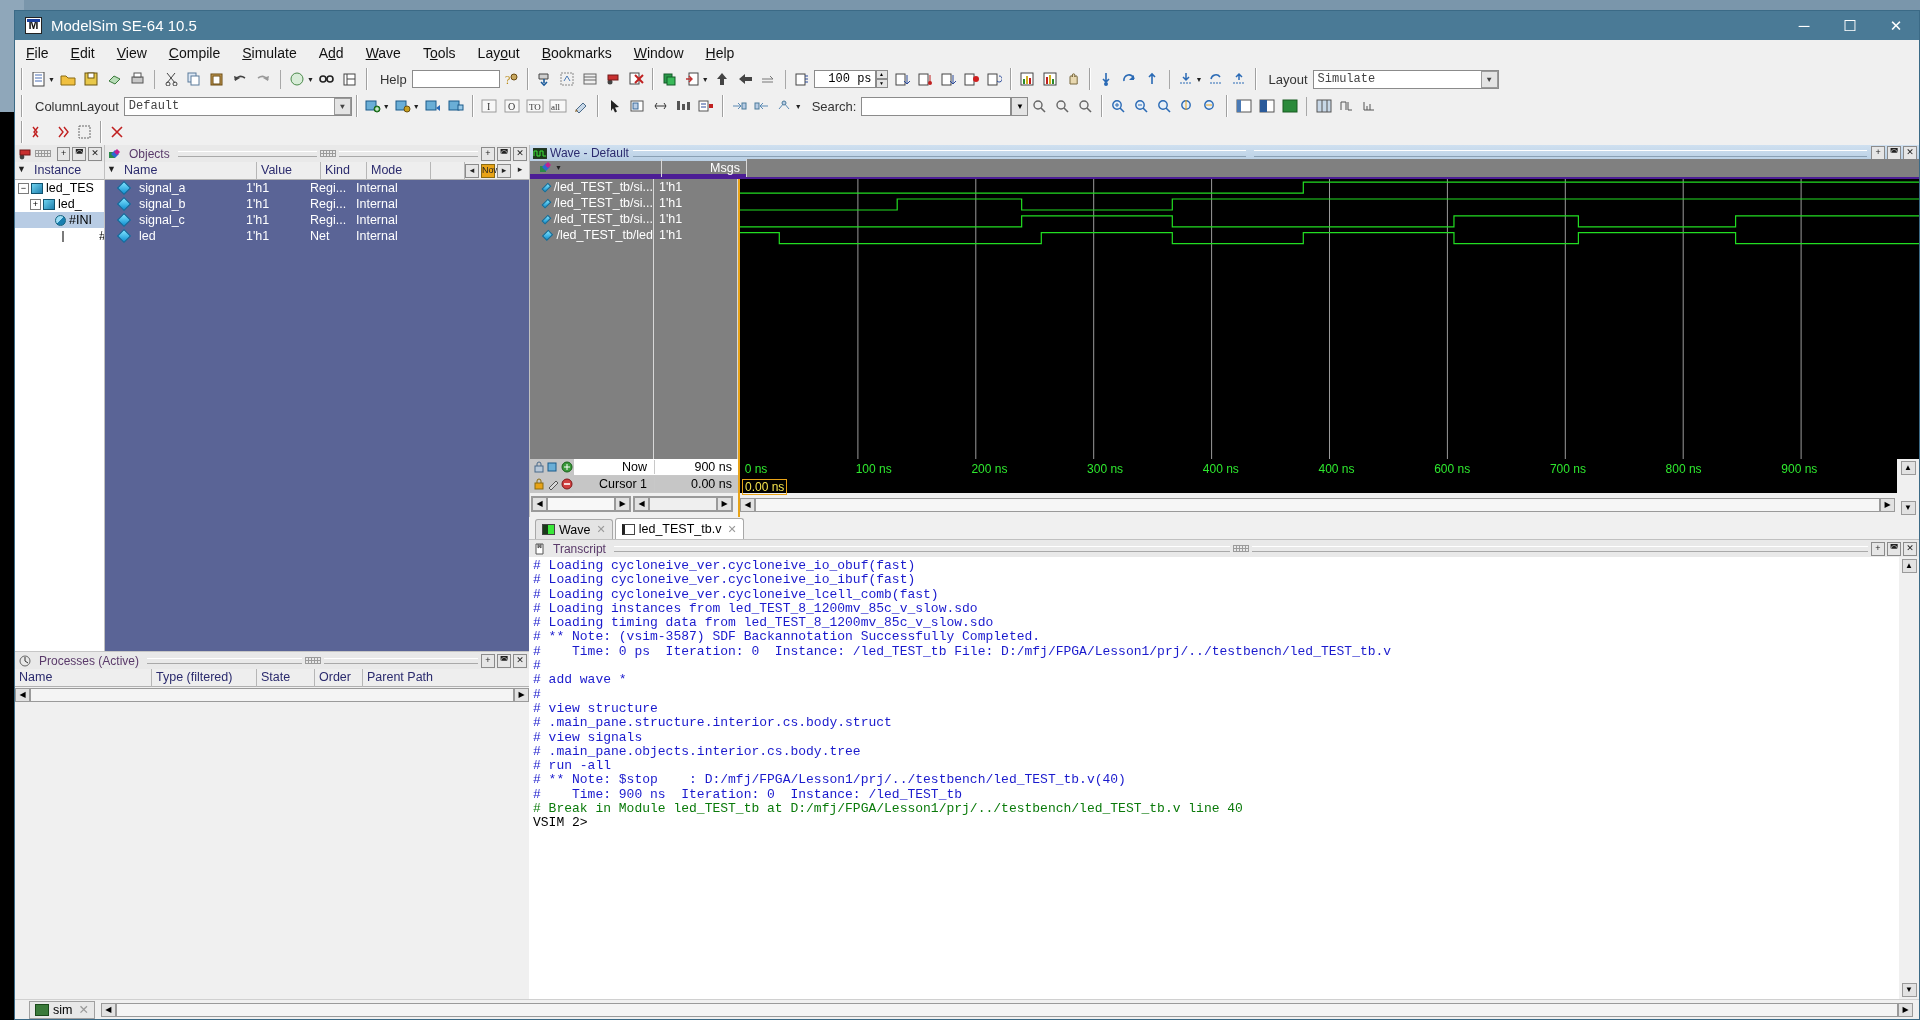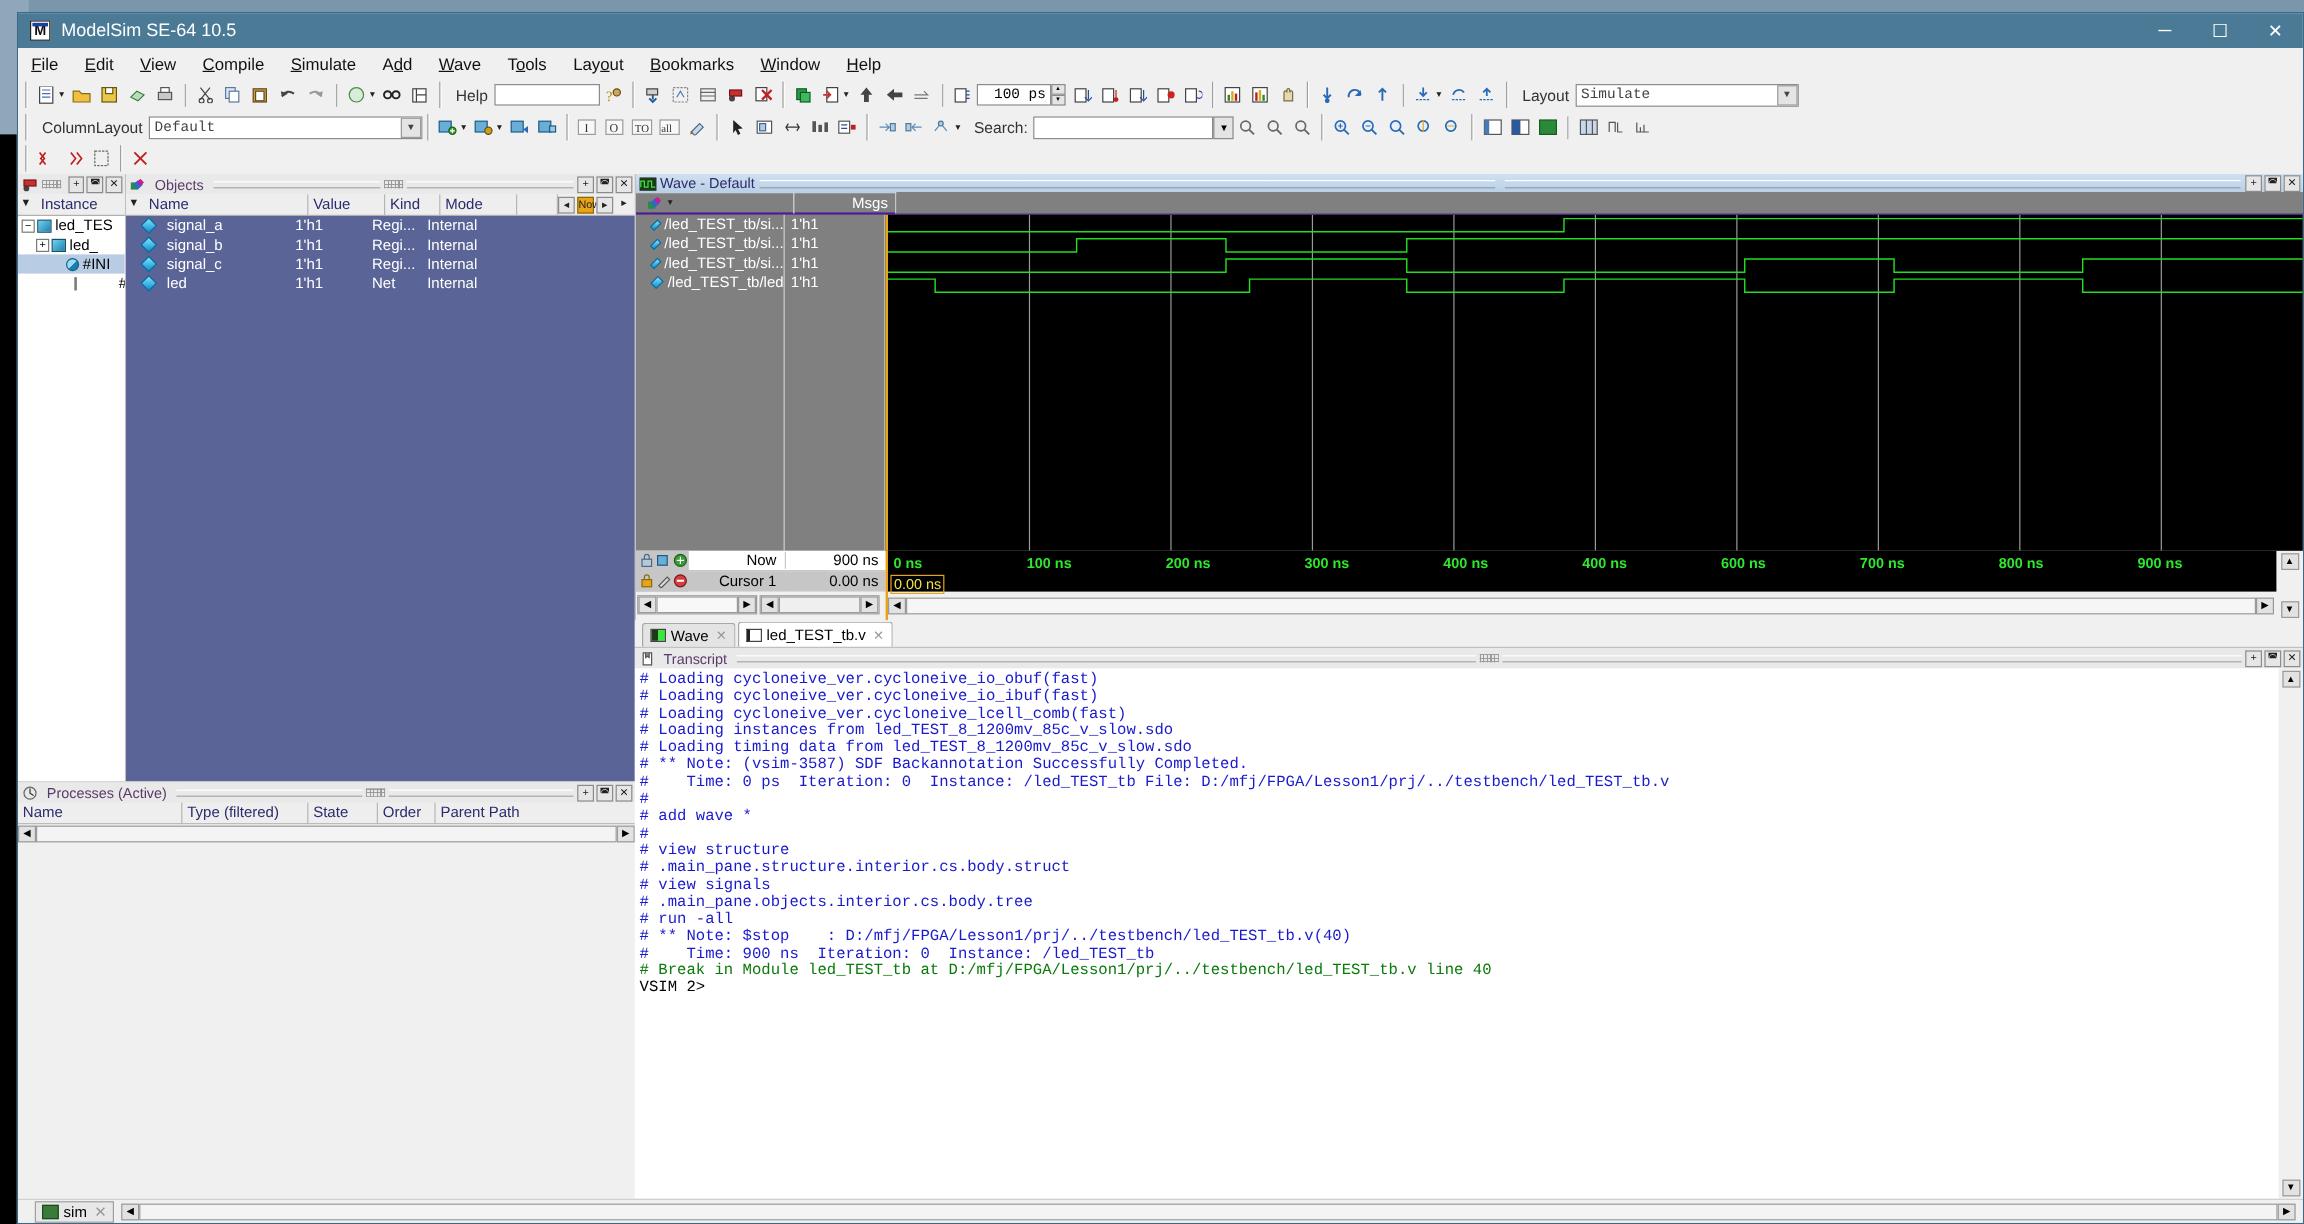--- a/index.html
+++ b/index.html
@@ -85,34 +85,34 @@
              transform:rotate(45deg); margin:0 6px 0 14px; border:1px solid #0b6e9e; }
   
   #procPane { height:0; flex:0 0 348px; display:flex; flex-direction:column; border-top:1px solid #c6c6c6; }
   #procList { flex:1 1 auto; background:#8ca2f0; overflow:hidden; }
   .prow { height:16px; display:flex; align-items:center; font-size:12.5px; color:#000; background:#7e96ea; }
   
   #wavePane { flex:0 0 372px; display:flex; flex-direction:column; min-height:0; border-left:1px solid #c0c0c0; }
   .wavehdr { height:16px; background:linear-gradient(180deg,#cfe0f0,#b9cfe4); display:flex; align-items:center;
              font-size:12px; color:#2b2b6e; }
   .wavehdr .rule { flex:1 1 auto; height:7px; border-top:1px solid #fff; border-bottom:1px solid #8aa0b4; margin:0 4px; }
-  #waveToolRow { height:18px; background:#808080; display:flex; align-items:center; border-bottom:2px solid #4c1d95; }
+  #waveToolRow { height:18px; background:#808080; display:flex; align-items:center; border-bottom:5px solid #4c1d95; }
   #waveBody { flex:1 1 auto; display:flex; min-height:0; }
   #wnames { width:124px; background:#808080; flex:0 0 auto; border-right:1px solid #d8d8d8; }
   #wvals  { width:84px;  background:#808080; flex:0 0 auto; border-right:1px solid #d8d8d8; }
   #wgrid  { flex:1 1 auto; background:#000; position:relative; min-width:0; border-left:2px solid #e8a317; }
   .wrow { height:16px; display:flex; align-items:center; color:#fff; font-size:12.5px; white-space:nowrap; }
   #wfoot { height:58px; display:flex; flex:0 0 auto; }
   #wfootL { width:208px; flex:0 0 auto; }
   .ftrow { height:17px; display:flex; align-items:center; border-bottom:1px solid #c8c8c8; }
   .ftIcons { width:44px; display:flex; align-items:center; gap:2px; padding-left:3px; background:#c6c6c6; height:17px; }
   .ftLab { flex:1 1 auto; text-align:right; padding-right:7px; font-size:12.5px; }
   .ftVal { width:84px; text-align:right; padding-right:6px; font-size:12.5px; border-left:1px solid #c8c8c8; }
   #ruler { flex:1 1 auto; background:#000; position:relative; font-family:"Liberation Sans", sans-serif; }
-  .tick { position:absolute; top:3px; color:#2ee82e; font-size:12px;font-weight:bold; }
+  .tick { position:absolute; top:3px; color:#2ee82e; font-size:12px; }
   #cursorBox { position:absolute; left:2px; top:20px; color:#f2e14c; font-size:12px; border:1px solid #e8a317; padding:0 2px; }
   .sbar { height:16px; border:1px solid #9a9a9a; background:#efefef; display:flex; align-items:center; }
   .sbtn { width:15px; height:14px; background:#e2e2e2; border:1px solid #9a9a9a; font-size:8px; text-align:center; line-height:12px; }
   .sthumb { height:14px; background:#e2e2e2; border:1px solid #9a9a9a; }
   
   #tabrow { height:22px; background:#f0f0f0; display:flex; align-items:flex-end; padding-left:6px; flex:0 0 auto; }
   .tab { height:20px; display:flex; align-items:center; padding:0 6px; font-size:12.5px;
          border:1px solid #a8a8a8; border-bottom:none; background:#e4e4e4; margin-right:2px; border-radius:3px 3px 0 0; }
   .tab.act { background:#fff; height:21px; }
   .tab .x { margin-left:6px; color:#999; font-size:11px; }

